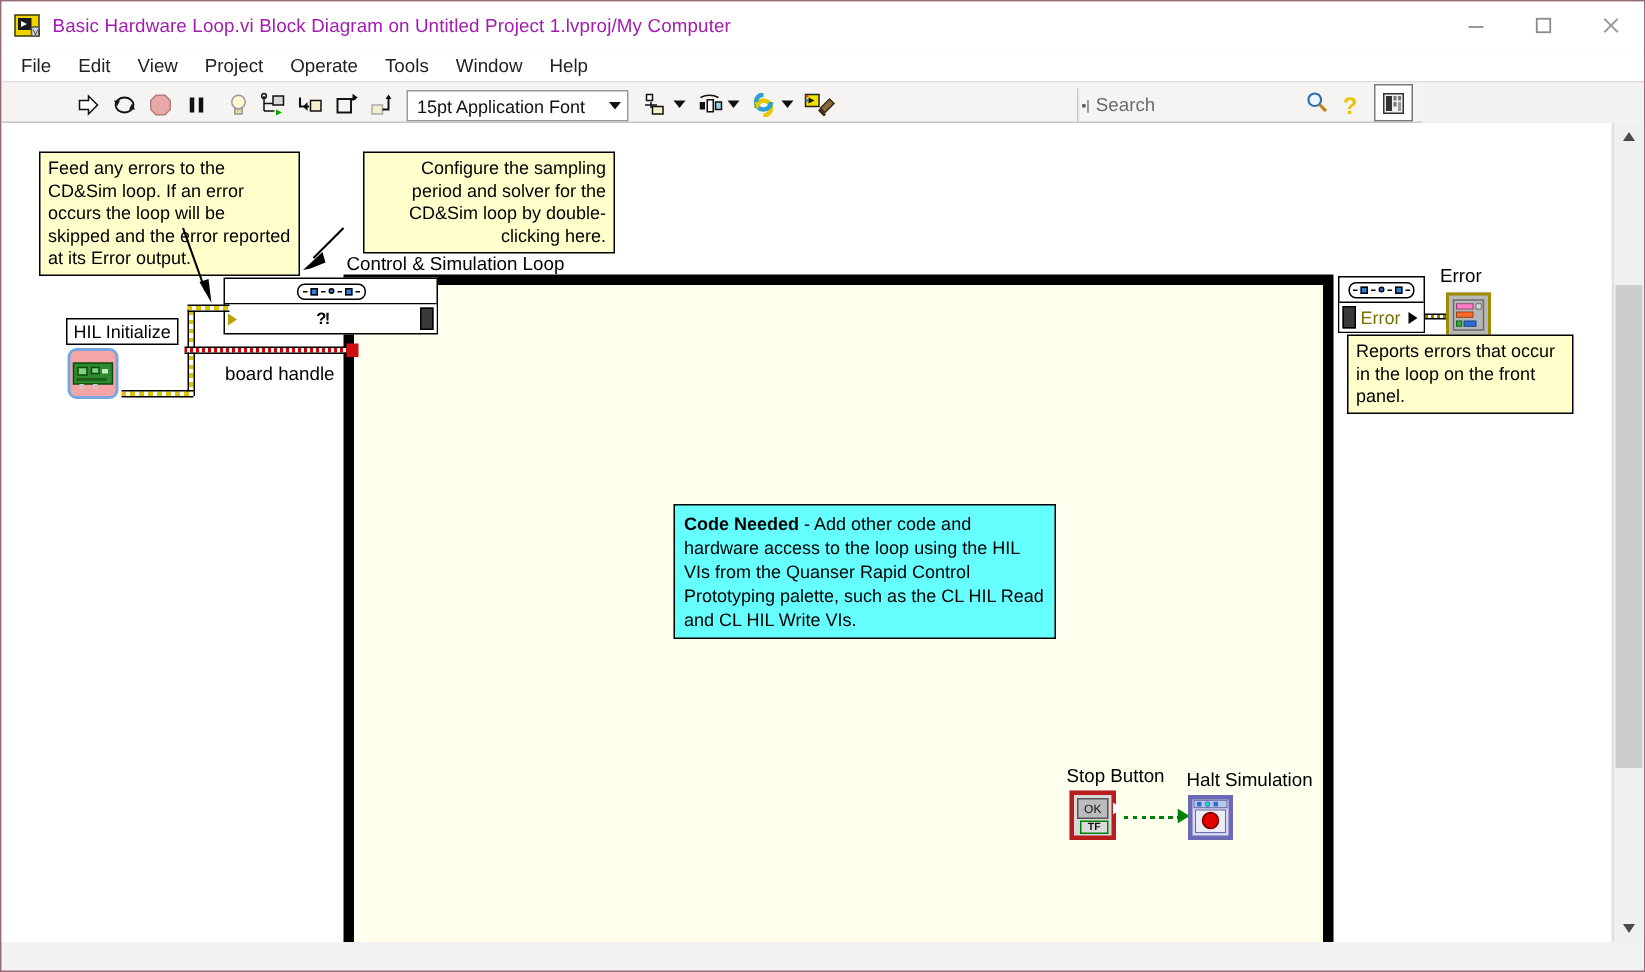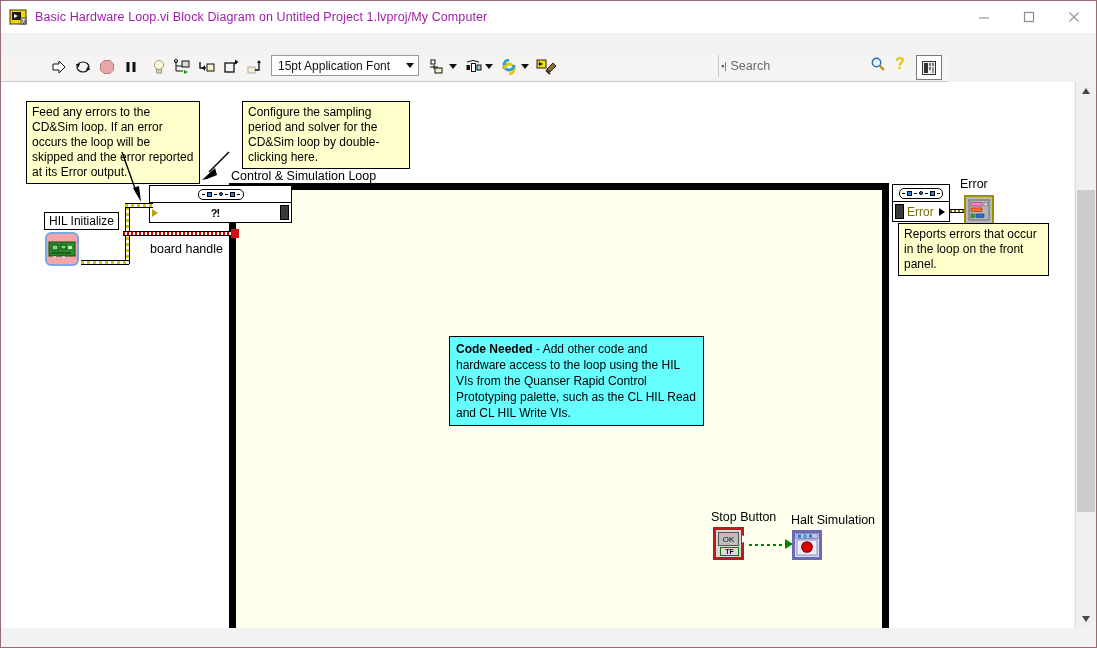--- a/index.html
+++ b/index.html
@@ -49,21 +49,21 @@
     font-size: 12.5px; color: #222; padding: 2px 9px; cursor: default;
     white-space: nowrap;
   }
   .menu-item:first-child { margin-left: 4px; }
 
   
   .toolbar {
     position: absolute; left: 0; top: 54px; width: 947px; height: 27px;
     background: #f5f4f2;
     border-bottom: 1px solid #cfc6c7;
-    display: flex; align-items: flex-start;
+    display: flex; align-items: flex-end;
   }
   .tb-gap { width: 46px; }
   .tb-btn {
     width: 24px; height: 23px; display: flex; align-items: center; justify-content: center;
     position: relative;
   }
   .tb-sep { width: 4px; }
   .font-select {
     width: 148px; height: 21px; margin: 0 6px 0 4px;
     border: 1px solid #9a9a9a; background: #fff;
@@ -273,20 +273,30 @@
       </div>
       <div class="win-btn">
         <svg width="12" height="12">
             <line x1="1.5" y1="1.5" x2="10.5" y2="10.5" stroke="#9a9a9a" stroke-width="1.2"></line>
             <line x1="10.5" y1="1.5" x2="1.5" y2="10.5" stroke="#9a9a9a" stroke-width="1.2"></line>
           </svg>
       </div>
     </div>
   </div>
 
+  <div class="menubar">
+    <div class="menu-item">File</div>
+    <div class="menu-item">Edit</div>
+    <div class="menu-item">View</div>
+    <div class="menu-item">Project</div>
+    <div class="menu-item">Operate</div>
+    <div class="menu-item">Tools</div>
+    <div class="menu-item">Window</div>
+    <div class="menu-item">Help</div>
+  </div>
 
   <div class="toolbar">
     <div class="tb-gap"></div>
 
     <div class="tb-btn">
       <svg width="18" height="18" viewBox="0 0 18 18">
         <polygon points="3,6 9,6 9,3 15,9 9,15 9,12 3,12" fill="#ffffff" stroke="#111" stroke-width="1"></polygon>
       </svg>
     </div>
     <div class="tb-btn">
@@ -409,21 +419,21 @@
         <rect x="11" y="3" width="2" height="3" fill="#777"></rect>
         <rect x="11" y="7" width="2" height="6" fill="#999"></rect>
       </svg>
     </div>
   </div>
 
   <div class="canvas">
 
     <div class="note" style="left:25px; top:19px; width:174px;">Feed any errors to the CD&amp;Sim loop. If an error occurs the loop will be skipped and the error reported at its Error output.</div>
 
-    <div class="note" style="left:241px; top:19px; width:168px;">Configure the sampling period and solver for the CD&amp;Sim loop by double-clicking here.</div>
+    <div class="note" style="left:241px; top:19px; width:168px;text-align:right;">Configure the sampling period and solver for the CD&amp;Sim loop by double-clicking here.</div>
 
     <svg class="arrow-black" style="left:118px; top:68px;" width="26" height="54">
       <line x1="3" y1="2" x2="18" y2="44" stroke="#000" stroke-width="1.4"></line>
       <polygon points="14,38 22,52 20,36" fill="#000"></polygon>
     </svg>
 
     <svg class="arrow-black" style="left:198px; top:68px;" width="34" height="34">
       <line x1="30" y1="2" x2="10" y2="22" stroke="#000" stroke-width="1.4"></line>
       <polygon points="3,30 16,18 18,25 8,29" fill="#000"></polygon>
     </svg>

